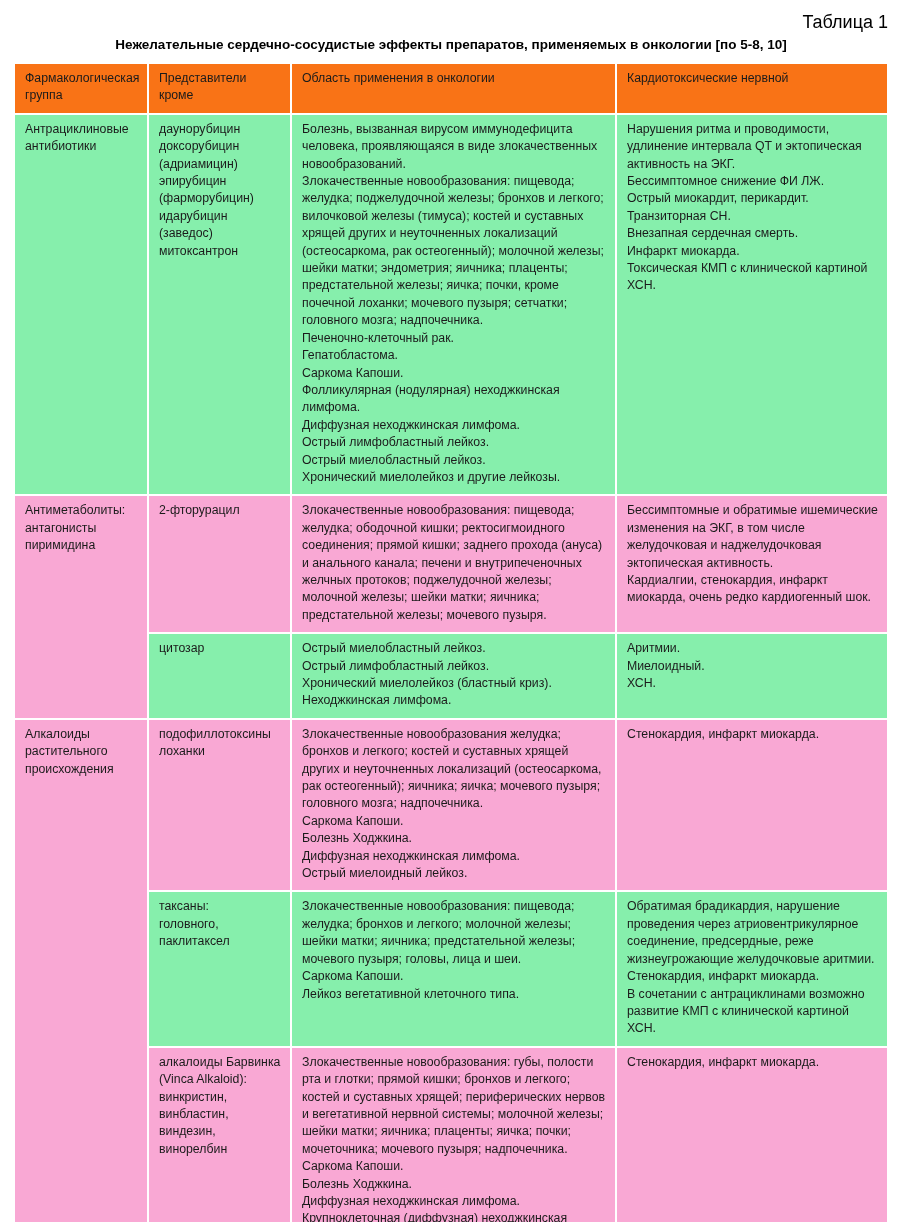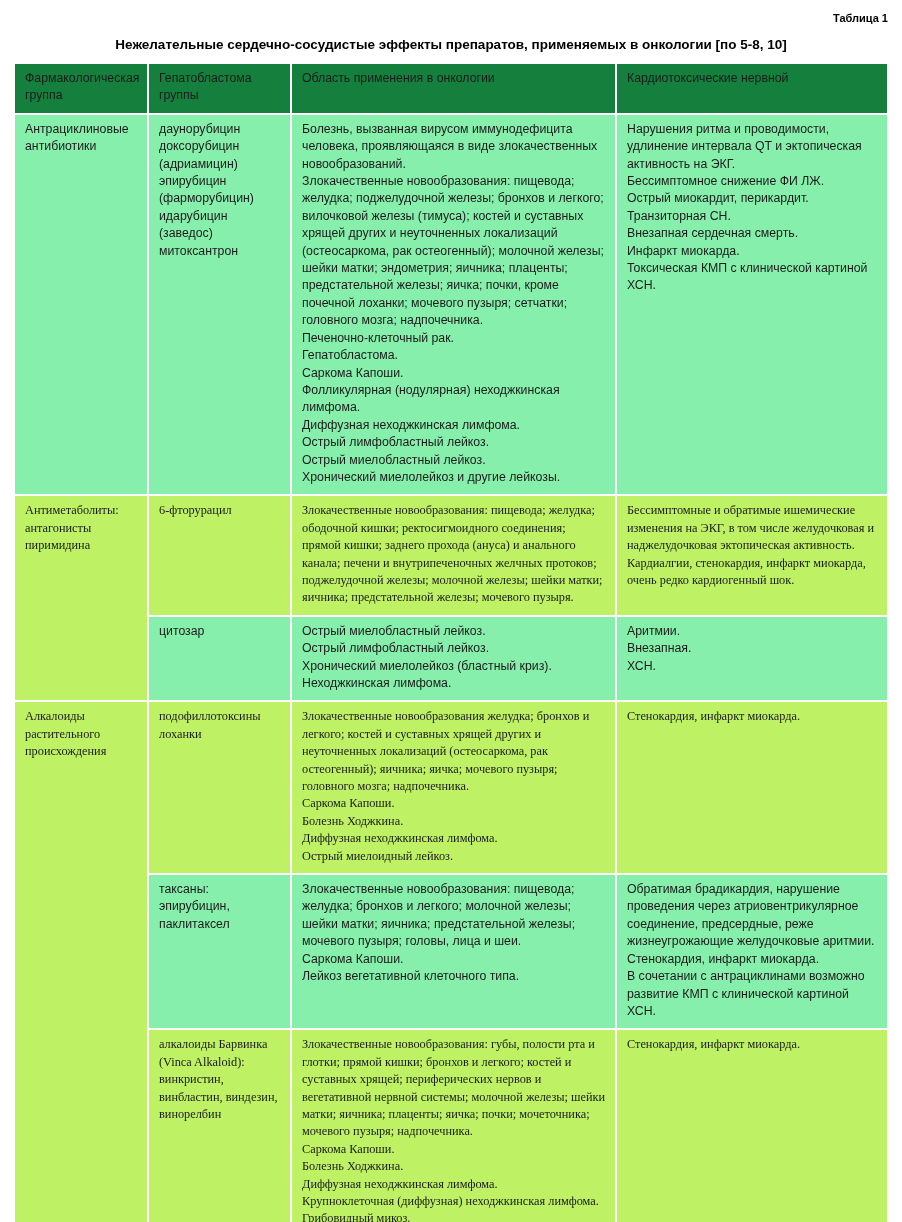--- a/index.html
+++ b/index.html
@@ -13,22 +13,22 @@
     position: relative;
     width: 902px;
     height: 1222px;
     background: #ffffff;
     overflow: hidden;
   }
   .table-label {
     position: absolute;
     top: 12px;
     right: 14px;
-    font-size: 11px;
-    font-weight: bold;
+    font-size: 18px;
+    font-weight: normal;
     color: #000;
   }
   .page-title {
     position: absolute;
     top: 37px;
     left: 0;
     width: 100%;
     text-align: center;
     font-size: 13.5px;
     font-weight: bold;
@@ -51,22 +51,22 @@
   th, td {
     vertical-align: top;
     text-align: left;
     font-weight: normal;
     font-size: 12.3px;
     line-height: 17.4px;
     padding: 6px 8px 8px 10px;
     white-space: pre-line;
     color: #1b1b1b;
   }
-  thead th { background: #15803d; }
-  td.tone-blue { background: #bef264; font-family: Liberation Serif, serif; }
+  thead th { background: #f97316; }
+  td.tone-blue { background: #f9a8d4; }
   td.tone-pale { background: #86efac; }
 </style>
 </head>
 <body>
 
 <div class="page">
 
   <div class="table-label">Таблица 1</div>
 
   <div class="page-title">Нежелательные сердечно-сосудистые эффекты препаратов, применяемых в онкологии [по 5-8, 10]</div>
@@ -74,21 +74,21 @@
   <table class="data">
     <colgroup>
       <col class="c1">
         <col class="c2">
         <col class="c3">
         <col class="c4">
     </colgroup>
     <thead>
       <tr>
         <th>Фармакологическая группа</th>
-        <th>Гепатобластома группы</th>
+        <th>Представители кроме</th>
         <th>Область применения в онкологии</th>
         <th>Кардиотоксические нервной</th>
       </tr>
     </thead>
     <tbody>
 
       <tr>
         <td class="tone-pale">Антрациклиновые
 антибиотики</td>
         <td class="tone-pale">даунорубицин
@@ -114,52 +114,52 @@
 Транзиторная СН.
 Внезапная сердечная смерть.
 Инфаркт миокарда.
 Токсическая КМП с клинической картиной ХСН.</td>
       </tr>
 
       <tr>
         <td class="tone-blue" rowspan="2">Антиметаболиты:
 антагонисты
 пиримидина</td>
-        <td class="tone-blue">6-фторурацил</td>
+        <td class="tone-blue">2-фторурацил</td>
         <td class="tone-blue">Злокачественные новообразования: пищевода; желудка; ободочной кишки; ректосигмоидного соединения; прямой кишки; заднего прохода (ануса) и анального канала; печени и внутрипеченочных желчных протоков; поджелудочной железы; молочной железы; шейки матки; яичника; предстательной железы; мочевого пузыря.</td>
         <td class="tone-blue">Бессимптомные и обратимые ишемические изменения на ЭКГ, в том числе желудочковая и наджелудочковая эктопическая активность.
 Кардиалгии, стенокардия, инфаркт миокарда, очень редко кардиогенный шок.</td>
       </tr>
       <tr>
         <td class="tone-pale">цитозар</td>
         <td class="tone-pale">Острый миелобластный лейкоз.
 Острый лимфобластный лейкоз.
 Хронический миелолейкоз (бластный криз).
 Неходжкинская лимфома.</td>
         <td class="tone-pale">Аритмии.
-Внезапная.
+Миелоидный.
 ХСН.</td>
       </tr>
 
       <tr>
         <td class="tone-blue" rowspan="3">Алкалоиды
 растительного
 происхождения</td>
         <td class="tone-blue">подофиллотоксины
 лоханки</td>
         <td class="tone-blue">Злокачественные новообразования желудка; бронхов и легкого; костей и суставных хрящей других и неуточненных локализаций (остеосаркома, рак остеогенный); яичника; яичка; мочевого пузыря; головного мозга; надпочечника.
 Саркома Капоши.
 Болезнь Ходжкина.
 Диффузная неходжкинская лимфома.
 Острый миелоидный лейкоз.</td>
         <td class="tone-blue">Стенокардия, инфаркт миокарда.</td>
       </tr>
       <tr>
         <td class="tone-pale">таксаны:
-эпирубицин,
+головного,
 паклитаксел</td>
         <td class="tone-pale">Злокачественные новообразования: пищевода; желудка; бронхов и легкого; молочной железы; шейки матки; яичника; предстательной железы; мочевого пузыря; головы, лица и шеи.
 Саркома Капоши.
 Лейкоз вегетативной клеточного типа.</td>
         <td class="tone-pale">Обратимая брадикардия, нарушение проведения через атриовентрикулярное соединение, предсердные, реже жизнеугрожающие желудочковые аритмии.
 Стенокардия, инфаркт миокарда.
 В сочетании с антрациклинами возможно развитие КМП с клинической картиной ХСН.</td>
       </tr>
       <tr>
         <td class="tone-blue">алкалоиды Барвинка

